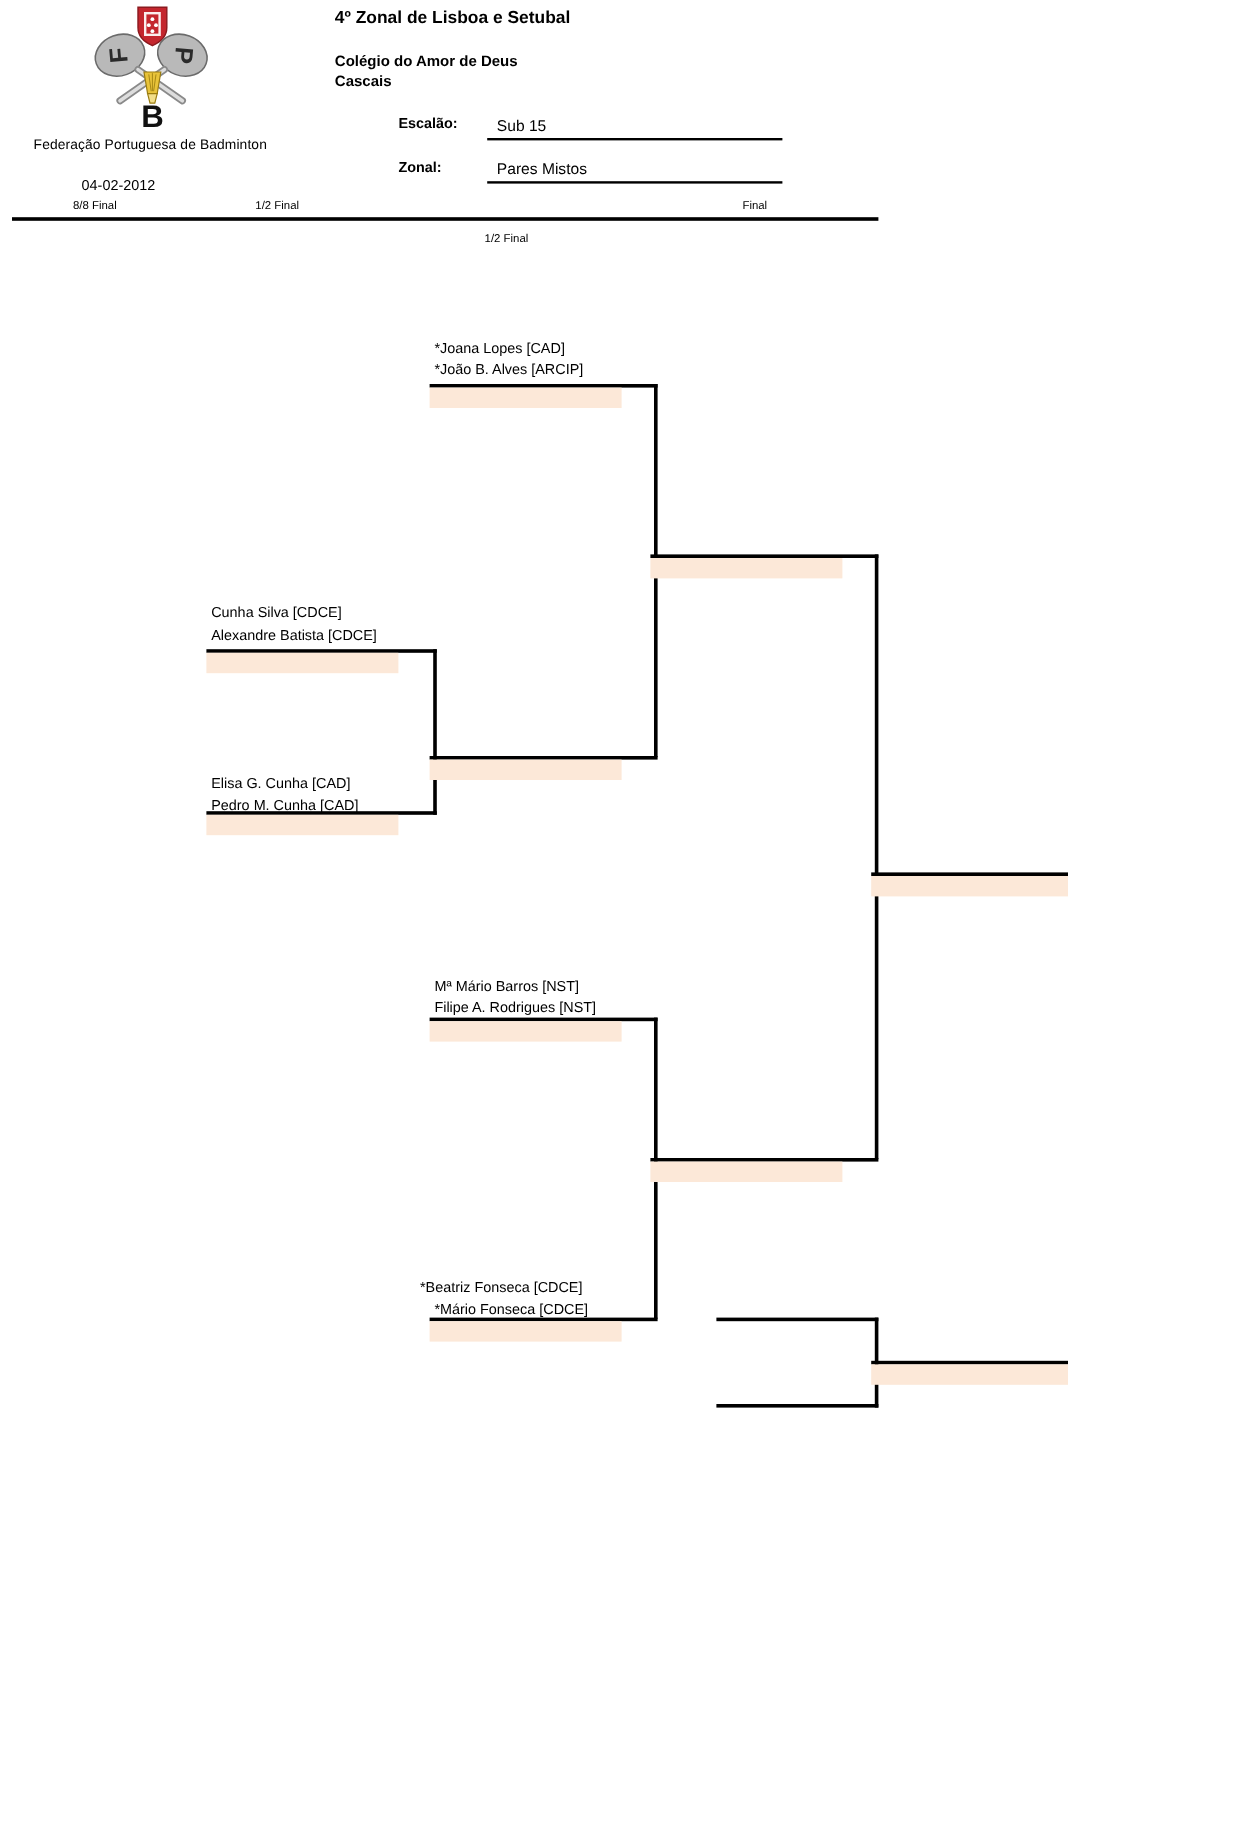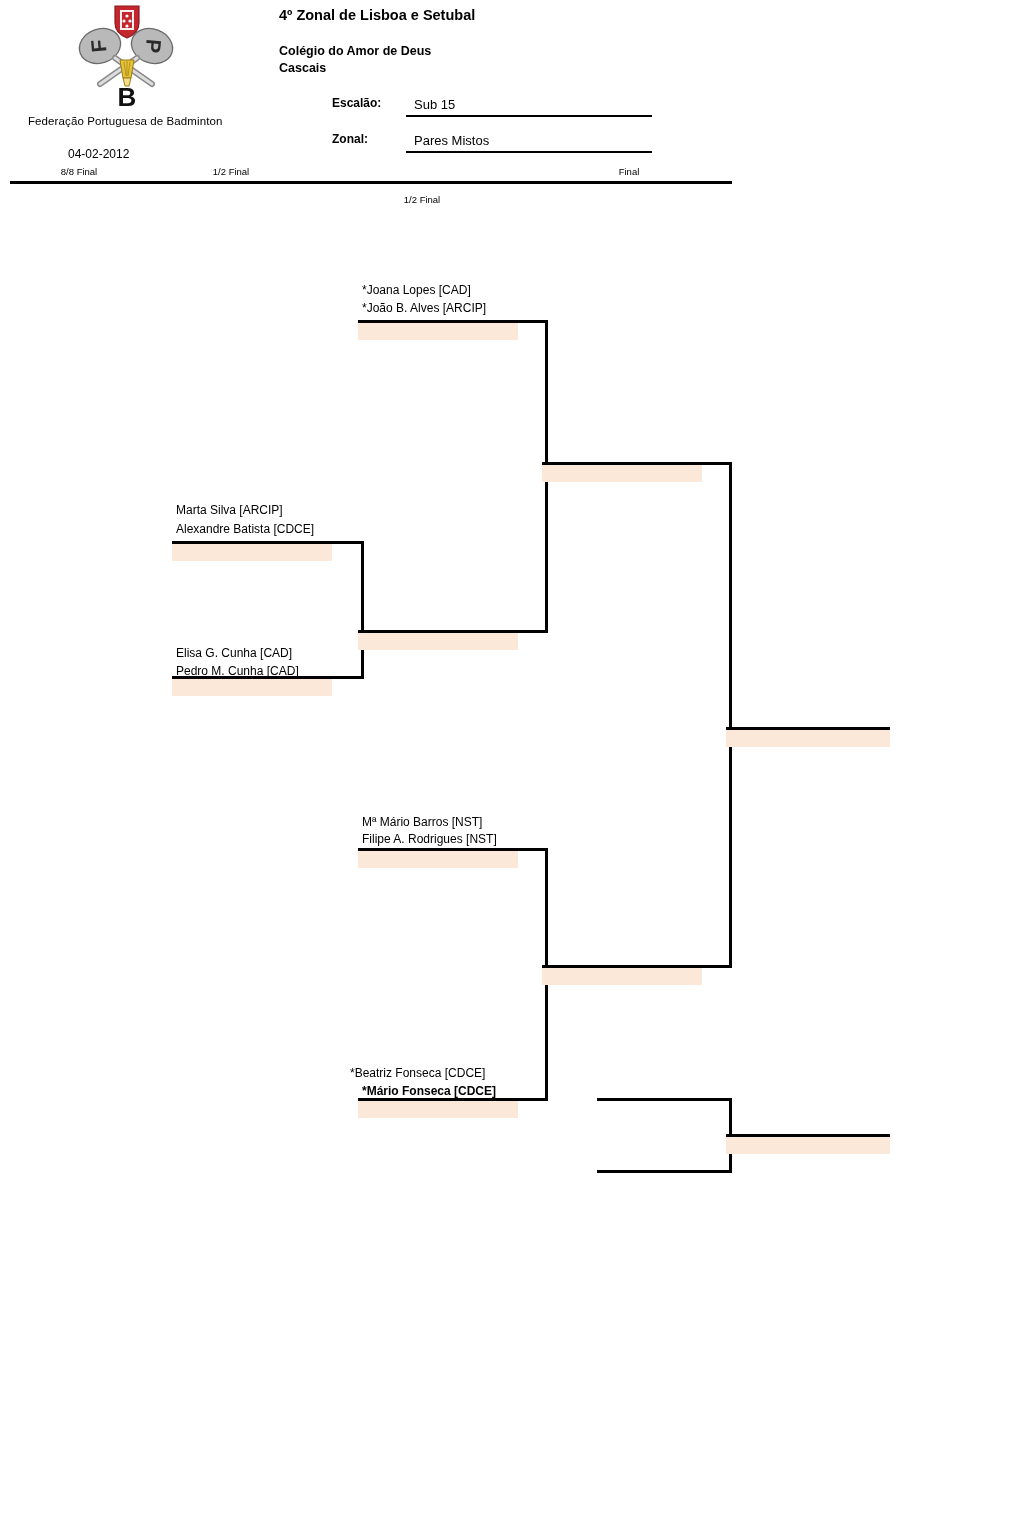--- a/index.html
+++ b/index.html
@@ -127,21 +127,21 @@
     position: absolute;
     height: 17px;
     background: #fce8d8;
   }
   .entry {
     position: absolute;
     font-size: 12px;
     white-space: nowrap;
     line-height: 17px;
   }
-  .entry.bold { font-weight: bold; }
+  .entry.bold { font-weight: normal; }
 </style>
 </head>
 <body>
 
 <div id="page">
 
   <div class="logo-box">
     <svg width="135" height="108" viewBox="0 0 135 108" xmlns="http://www.w3.org/2000/svg">
 
       <g>
@@ -199,21 +199,21 @@
   <div class="round-label" style="left:196px; width:70px;">1/2 Final</div>
   <div class="round-label" style="left:387px; width:70px;margin-top:28px;">1/2 Final</div>
   <div class="round-label" style="left:603px; width:52px;">Final</div>
   <div class="header-rule"></div>
 
   <div class="entry" style="left:362px; top:282px;">*Joana Lopes [CAD]</div>
   <div class="entry" style="left:362px; top:300px;">*João B. Alves [ARCIP]</div>
   <div class="hline" style="left:358px; top:320px; width:190px;"></div>
   <div class="shade" style="left:358px; top:323px; width:160px;"></div>
 
-  <div class="entry" style="left:176px; top:502px;">Marta Silva [ARCIP]</div>
+  <div class="entry" style="left:176px; top:502px;">Cunha Silva [CDCE]</div>
   <div class="entry" style="left:176px; top:521px;">Alexandre Batista [CDCE]</div>
   <div class="hline" style="left:172px; top:541px; width:192px;"></div>
   <div class="shade" style="left:172px; top:544px; width:160px;"></div>
 
   <div class="entry" style="left:176px; top:645px;">Elisa G. Cunha [CAD]</div>
   <div class="entry" style="left:176px; top:663px;">Pedro M. Cunha [CAD]</div>
   <div class="hline" style="left:172px; top:676px; width:192px;"></div>
   <div class="shade" style="left:172px; top:679px; width:160px;"></div>
 
   <div class="vline" style="left:361px; top:541px; height:138px;"></div>

